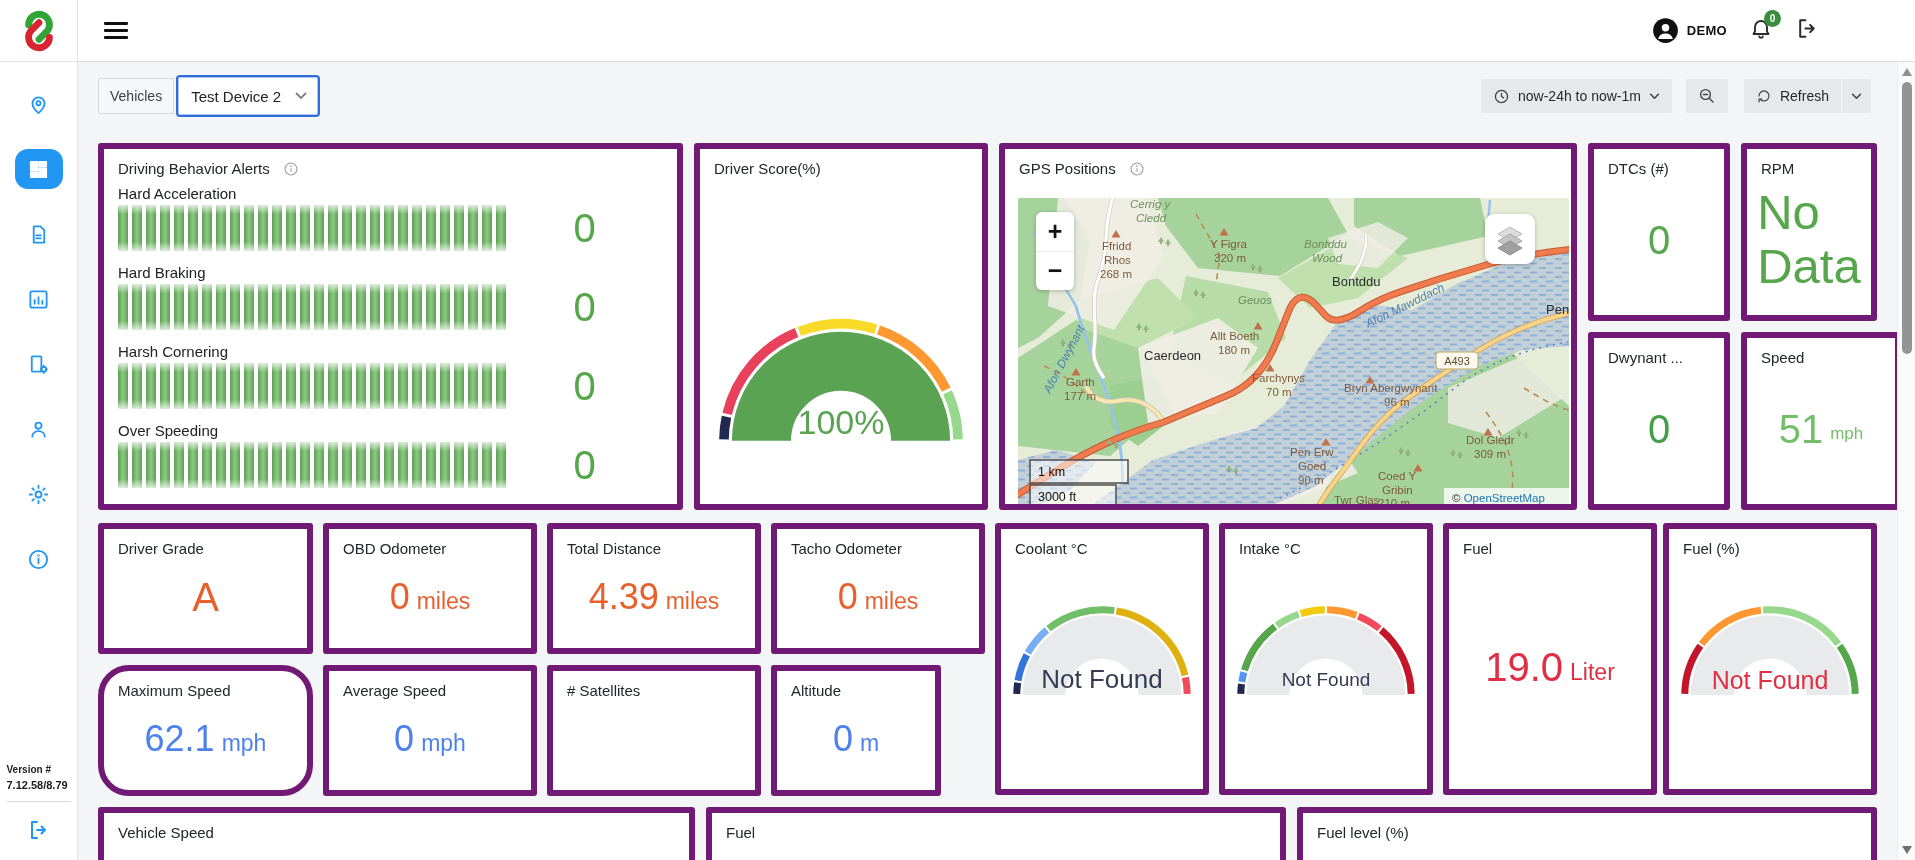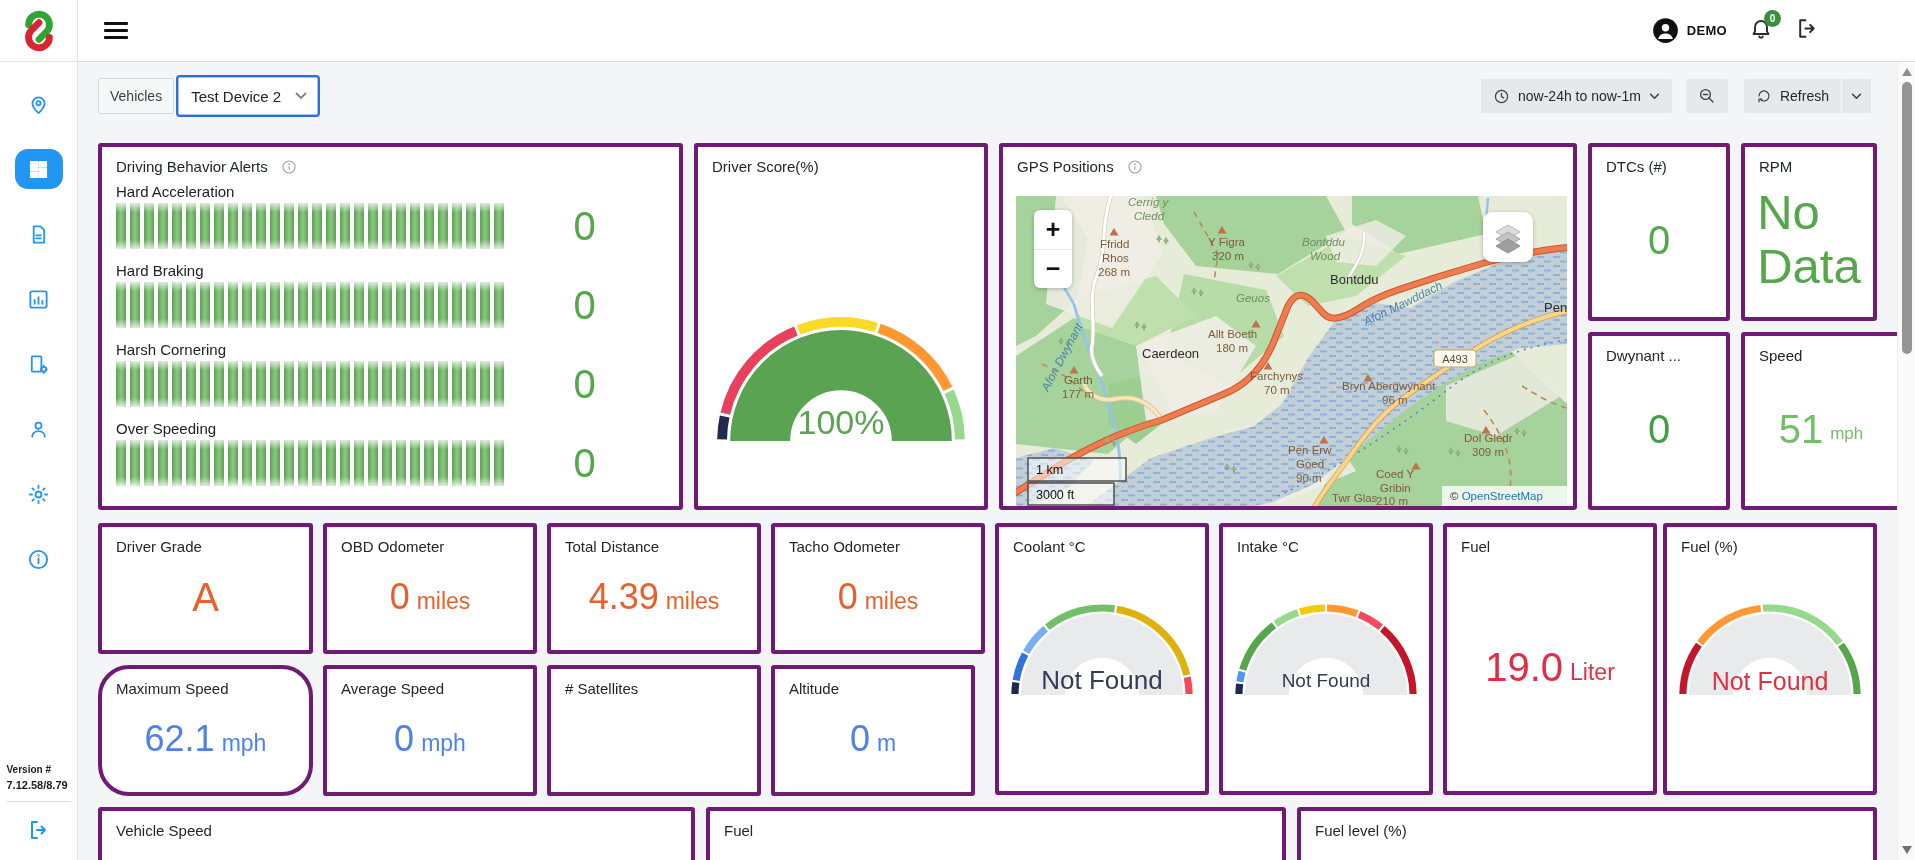--- a/index.html
+++ b/index.html
@@ -57,21 +57,21 @@
   .tbtn { height:34px; background:#e7e8e9; border:none; border-radius:2px; display:flex; align-items:center;
           gap:8px; padding:0 12px; font-size:14px; font-weight:500; color:#24292e; cursor:pointer;
           font-family:"Liberation Sans",sans-serif; }
   .tbtn svg { stroke:#3f4248; fill:none; stroke-width:1.8; stroke-linecap:round; stroke-linejoin:round; }
   .split { display:flex; gap:1px; margin-left:10px; }
   .split .tbtn.main { border-radius:2px 0 0 2px; }
   .split .tbtn.caret { border-radius:0 2px 2px 0; padding:0 9px; }
   .zoombtn { margin-left:8px; }
 
   
-  .panel { position:absolute; background:#fff; border:4px solid #701a75; border-radius:3px; overflow:hidden; }
+  .panel { position:absolute; background:#fff; border:6px solid #701a75; border-radius:3px; overflow:hidden; }
   .ptitle { display:flex; align-items:center; gap:13px; padding:11px 14px 0; font-size:15px; font-weight:500;
             color:#22262b; white-space:nowrap; cursor:pointer; }
   .info-ic { width:16px; height:16px; stroke:#9a9ea3; fill:none; stroke-width:1.6; }
 
   
   .stat { display:flex; flex-direction:column; }
   .stat .sval { flex:1; display:flex; align-items:center; justify-content:center; padding-bottom:12px; }
   .num { font-size:36px; font-weight:500; line-height:1.05; }
   .num.big { font-size:40px; }
   .unit { font-size:23px; font-weight:400; margin-left:7px; align-self:center; margin-top:10px; }
@@ -571,21 +571,21 @@
       </div>
   </div>
   <div class="panel stat" style="left:469px;top:603px;width:214px;height:131px;">
     <div class="ptitle">
         <span># Satellites</span>
       </div>
     <div class="sval">
         <span class="num c-blue"></span>
       </div>
   </div>
-  <div class="panel stat" style="left:693px;top:603px;width:204px;height:131px;">
+  <div class="panel stat" style="left:693px;top:603px;width:170px;height:131px;">
     <div class="ptitle">
         <span>Altitude</span>
       </div>
     <div class="sval">
         <span class="num c-blue">0</span>
       <span class="unit c-blue">m</span>
       </div>
   </div>
 
   <div class="panel" style="left:917px;top:461px;width:214px;height:272px;">

